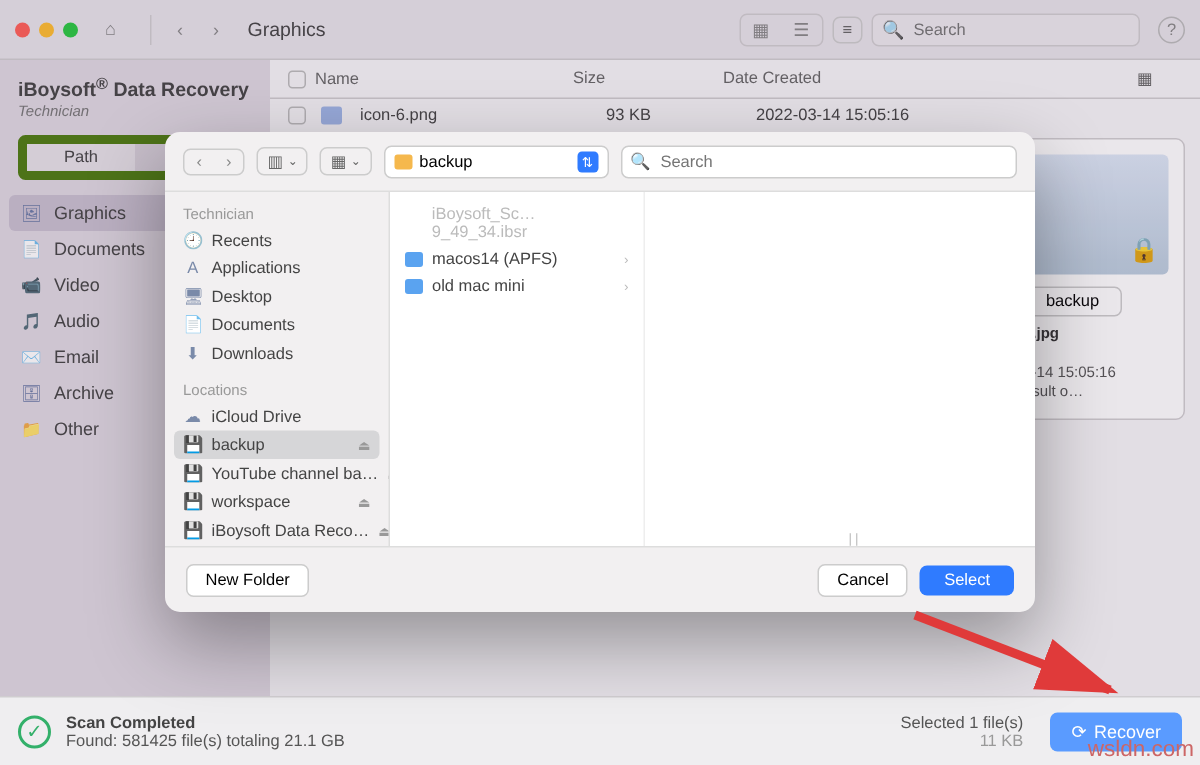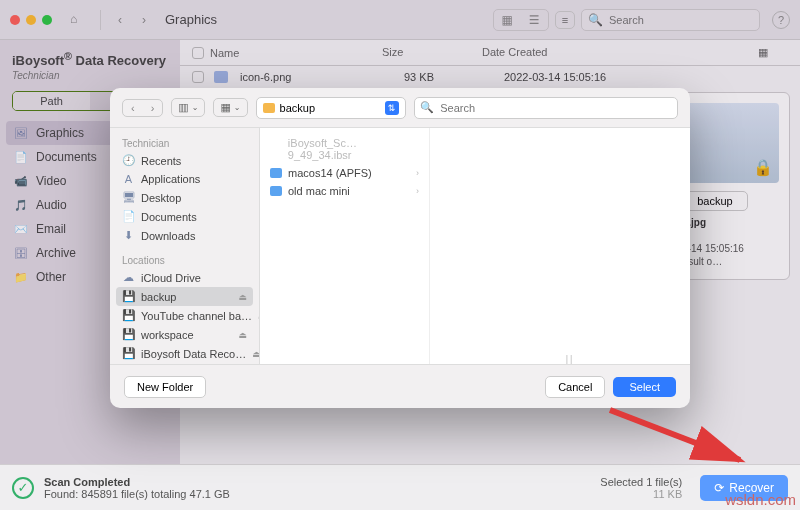--- a/index.html
+++ b/index.html
@@ -31,21 +31,21 @@
   .seg > div { padding: 3px 8px; color: #888; }
   .tb-search { flex: 0 0 140px; height: 22px; border: 1px solid var(--border); border-radius: 5px; display: flex; align-items: center; padding: 0 6px; gap: 4px; color: #aaa; background: #ece9ed; }
   .tb-search input { border: none; background: transparent; outline: none; font-size: 11px; flex: 1; }
   .help { width: 18px; height: 18px; border: 1px solid #bbb; border-radius: 50%; color: #888; font-size: 11px; display: flex; align-items: center; justify-content: center; margin-left: 6px; }
 
   
   .main { flex: 1; display: flex; min-height: 0; }
   .app-sidebar { width: 180px; background: var(--bg-sidebar-app); padding: 8px 0; font-size: 12px; color: #444; }
   .app-title { font-weight: 600; font-size: 13px; padding: 2px 12px; }
   .app-sub { font-size: 10px; color: #777; padding: 0 12px 10px; font-style: italic; }
-  .seg2 { display: flex; margin: 0 12px 10px; border: 1px solid #4d7c0f; border-radius: 5px; overflow: hidden; font-size: 11px; }
+  .seg2 { display: flex; margin: 0 12px 10px; border: 6px solid #4d7c0f; border-radius: 5px; overflow: hidden; font-size: 11px; }
   .seg2 > div { flex: 1; text-align: center; padding: 3px 0; background: #e6e2e8; }
   .seg2 > div.active { background: #d6d0d9; }
   .cat { display: flex; align-items: center; gap: 8px; padding: 5px 14px; }
   .cat.active { background: #c9c0d0; border-radius: 4px; margin: 0 6px; padding: 5px 8px; }
   .cat .ic { width: 14px; height: 12px; display: inline-flex; align-items: center; justify-content: center; font-size: 11px; color: #6a7aa6; }
 
   .content { flex: 1; display: flex; flex-direction: column; min-width: 0; }
   .list-header { display: flex; font-size: 11px; color: #666; padding: 6px 12px; border-bottom: 1px solid var(--border); }
   .col-name { flex: 0 0 190px; display: flex; align-items: center; gap: 6px; }
   .col-size { flex: 0 0 100px; }
@@ -234,21 +234,21 @@
       <div>11 KB</div>
       <div>2022-03-14 15:05:16</div>
       <div>Quick result o…</div>
     </div>
   </div>
 
   <div class="footer">
     <div class="scan-ic">✓</div>
     <div class="ft">
       <div class="t1">Scan Completed</div>
-      <div>Found: 845891 file(s) totaling 47.1 GB</div>
+      <div>Found: 581425 file(s) totaling 21.1 GB</div>
     </div>
     <div class="sel">
       <div>Selected 1 file(s)</div>
       <div style="color:#999">11 KB</div>
     </div>
     <button class="recover">
       <span>⟳</span>
       <span>Recover</span>
     </button>
   </div>

